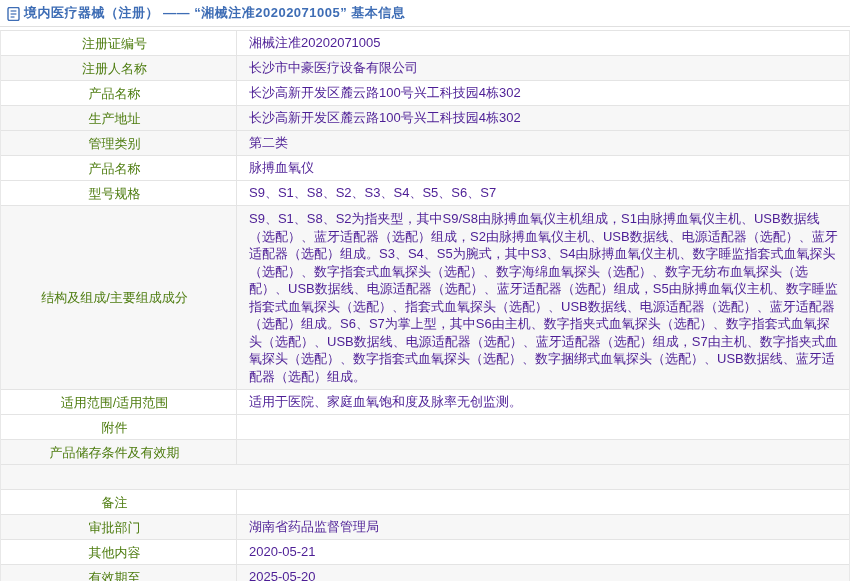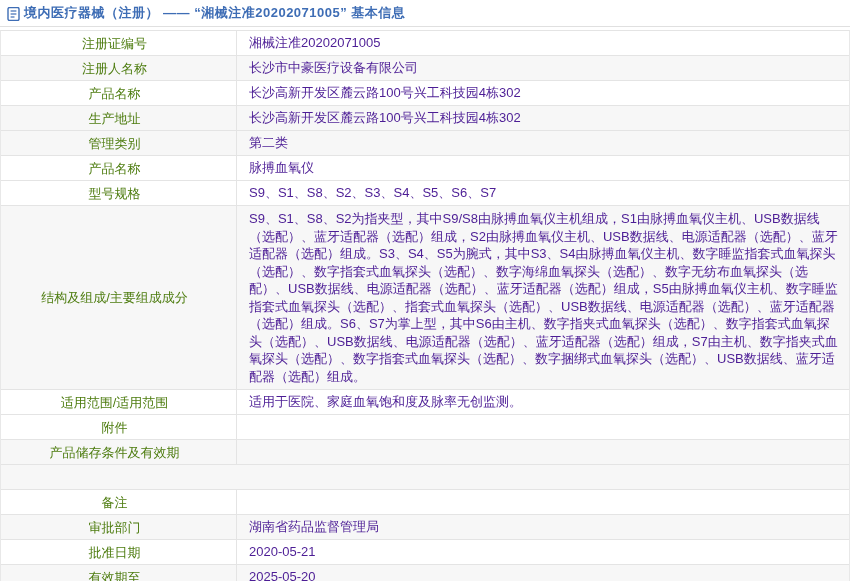--- a/index.html
+++ b/index.html
@@ -164,21 +164,21 @@
         <div class="value-cell"></div>
       </div>
       <div class="row alt">
         <div class="label-cell">
           <span>审批部门</span>
         </div>
         <div class="value-cell">湖南省药品监督管理局</div>
       </div>
       <div class="row">
         <div class="label-cell">
-          <span>批准日期</span>
+          <span>其他内容</span>
         </div>
         <div class="value-cell">2020-05-21</div>
       </div>
       <div class="row alt">
         <div class="label-cell">
           <span>有效期至</span>
         </div>
         <div class="value-cell">2025-05-20</div>
       </div>
     </div>

